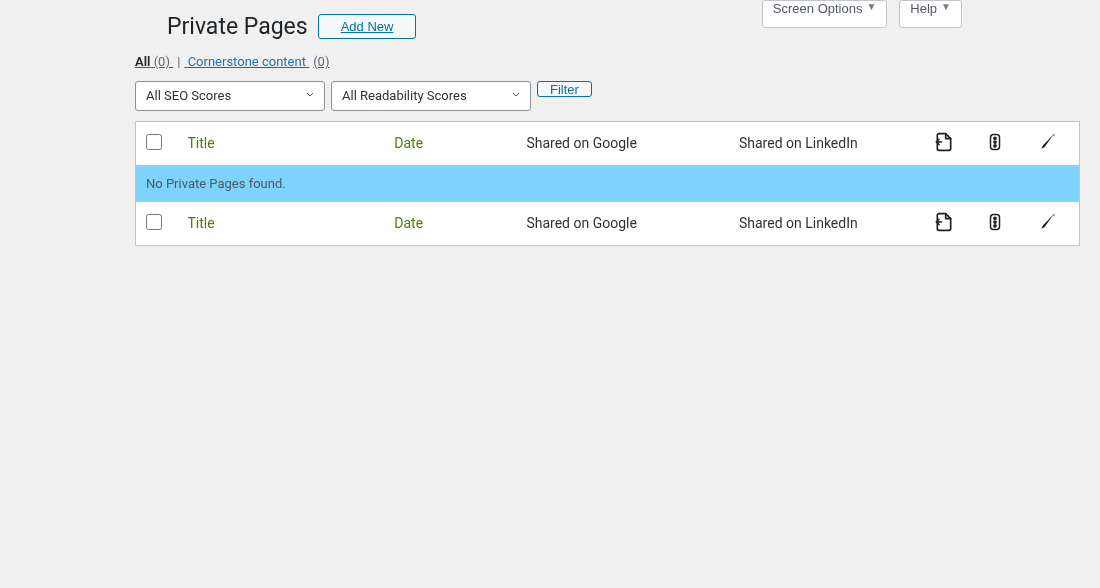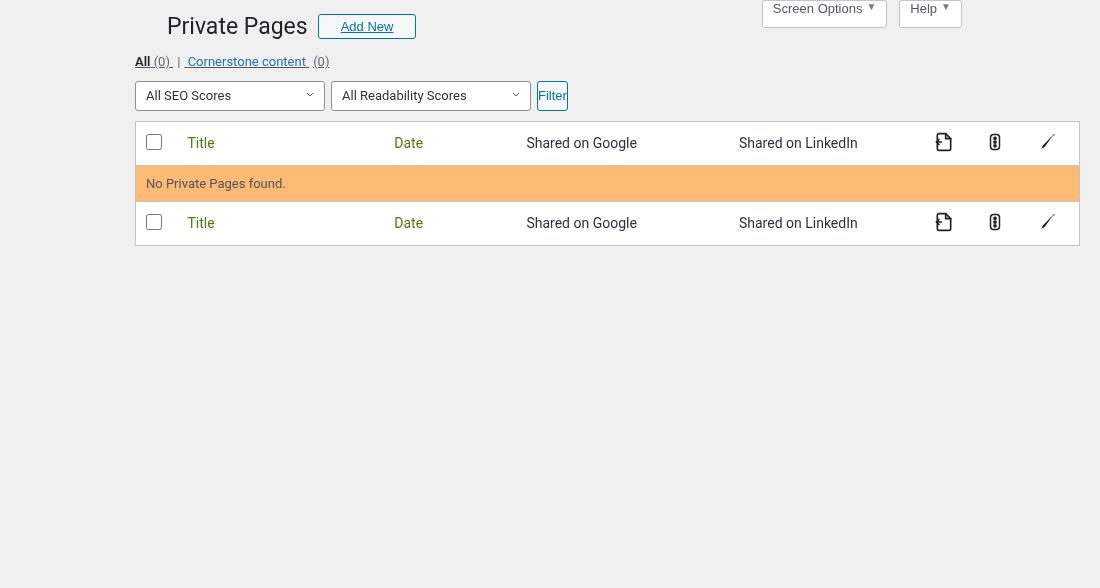--- a/index.html
+++ b/index.html
@@ -114,22 +114,22 @@
       position: absolute;
       right: 8px;
       top: 50%;
       transform: translateY(-50%);
       pointer-events: none;
     }
     .btn-filter {
       border: 1px solid #0073aa;
       color: #0073aa;
       background: #f6f7f7;
-      padding: 0 0;
-      height: 30px;
+      padding: 0 12px;
+      height: 16px;
       border-radius: 3px;
       font-size: 13px;
       cursor: pointer;
     }
     table.wp-list {
       width: 100%;
       border-collapse: collapse;
       border: 1px solid #c3c4c7;
       background: #fff;
     }
@@ -145,21 +145,21 @@
     }
     table.wp-list tfoot th {
       border-bottom: none;
       border-top: 1px solid #c3c4c7;
     }
     table.wp-list th.sortable {
       color: #4d7c0f;
     }
     table.wp-list td.no-items {
       padding: 10px;
-      background: #fdba74;
+      background: #7dd3fc;
       color: #50575e;
       font-size: 13px;
     }
     .cb-col { width: 32px; text-align: center; }
     .title-col { width: 180px; }
     .date-col { width: 115px; }
     .google-col { width: 185px; }
     .linkedin-col { width: 170px; }
     .icon-col { width: 45px; text-align: center; }
     input[type="checkbox"] {

